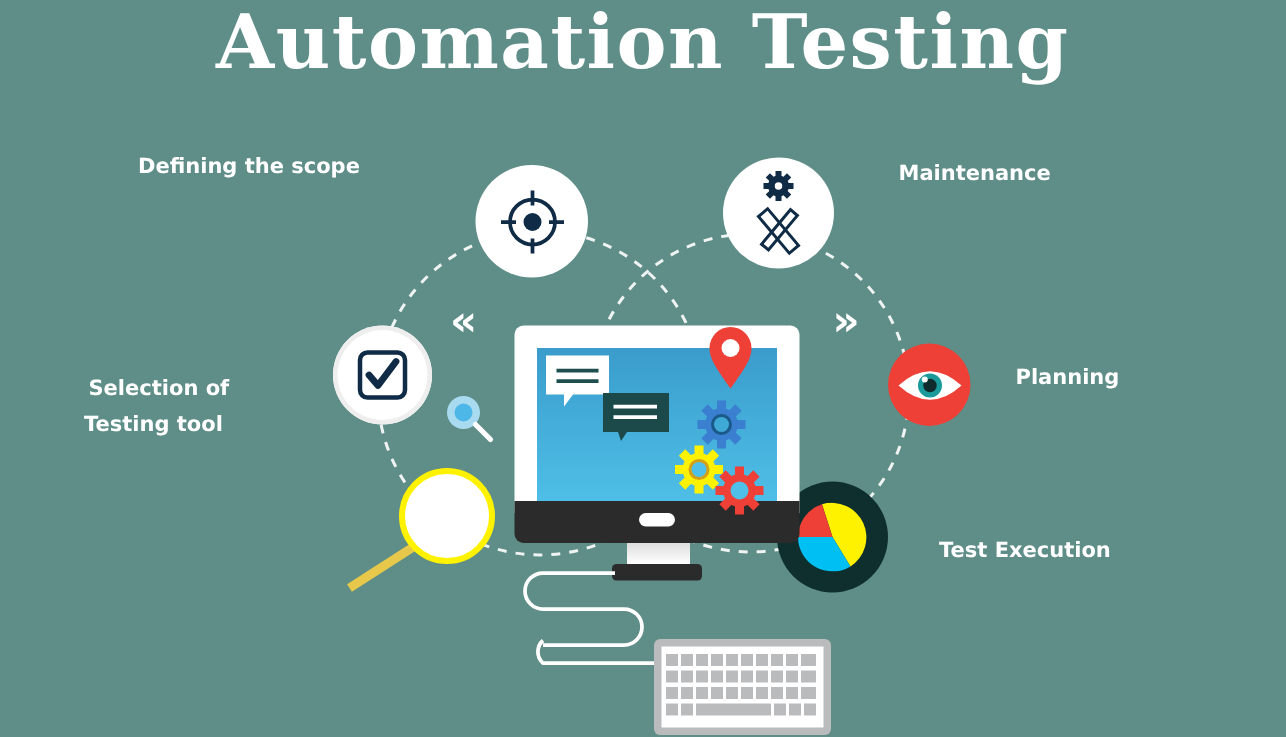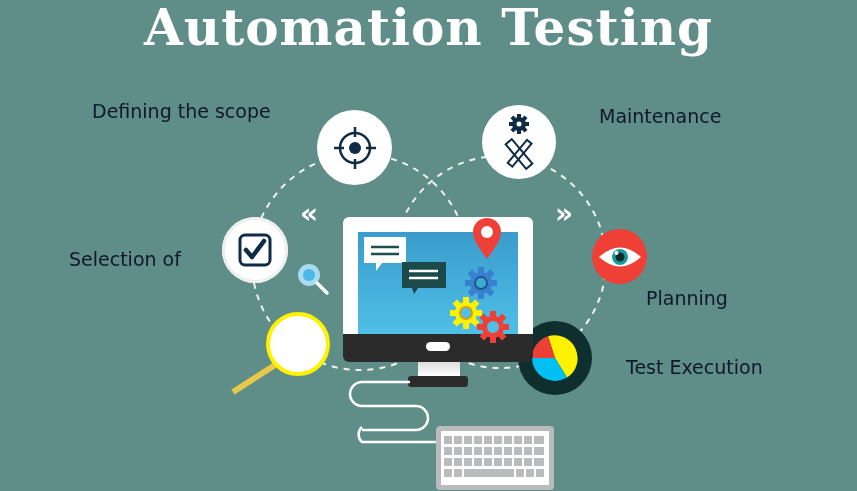--- a/index.html
+++ b/index.html
@@ -1,19 +1,19 @@
 <!DOCTYPE html>
 <html><head>
 <meta charset="utf-8">
 <style>
   html, body { margin:0; padding:0; }
   body { width:857px; height:491px; background:#5E8E87; position:relative; overflow:hidden; font-family:"DejaVu Sans", sans-serif; }
   .abs { position:absolute; }
   .title { left:0; width:857px; top:-2px; text-align:center; color:#fff; font-family:"DejaVu Serif", serif; font-weight:bold; font-size:50px; letter-spacing:1px; }
-  .label { color:#0f172a; font-weight:normal; font-size:19px; line-height:24px; }
+  .label { color:#ffffff; font-weight:bold; font-size:14px; line-height:24px; }
   .bubble { border-radius:50%; display:flex; align-items:center; justify-content:center; }
   svg { display:block; }
 </style>
 </head>
 <body>
 
 <svg class="abs" style="left:0;top:0" width="857" height="491">
   <circle cx="360" cy="262" r="108" fill="none" stroke="#fff" stroke-width="2" stroke-dasharray="6 6" opacity="0.9"></circle>
   <circle cx="500" cy="262" r="106" fill="none" stroke="#fff" stroke-width="2" stroke-dasharray="6 6" opacity="0.9"></circle>
 </svg>
@@ -53,39 +53,40 @@
       </g>
       <circle r="2.5" fill="#fff"></circle>
     </g>
     <g stroke="#0F2B45" stroke-width="2" fill="none">
       <rect x="-4" y="-16" width="8" height="32" transform="translate(22,42) rotate(-40)"></rect>
       <rect x="-3" y="-16" width="6" height="30" transform="translate(22,42) rotate(40)"></rect>
     </g>
   </svg>
 </div>
 
-<div class="abs label" style="left:66px;top:247px;text-align:left;">
+<div class="abs label" style="left:56px;top:247px;text-align:left;">
   <div style="padding-left:3px">Selection of</div>
+  <div>Testing tool</div>
 </div>
 <div class="abs bubble" style="left:222px;top:217px;width:66px;height:66px;background:#fff;box-shadow:0 0 0 3px #eee inset;">
   <svg width="36" height="36" viewBox="0 0 36 36">
     <rect x="3" y="3" width="30" height="30" rx="5" fill="#fff" stroke="#0F2B45" stroke-width="3"></rect>
     <path d="M9 18 L15 25 L27 9" fill="none" stroke="#0F2B45" stroke-width="4.5" stroke-linecap="round" stroke-linejoin="round"></path>
   </svg>
 </div>
 <svg class="abs" style="left:296px;top:262px" width="34" height="34" viewBox="0 0 34 34">
   <circle cx="13" cy="13" r="11" fill="#A8DBF0"></circle>
   <circle cx="13" cy="13" r="6" fill="#4DB8E8"></circle>
   <line x1="21" y1="21" x2="31" y2="31" stroke="#fff" stroke-width="3.5" stroke-linecap="round"></line>
 </svg>
 
 <div class="abs" style="left:300px;top:197px;color:#fff;font-size:28px;font-weight:bold;">«</div>
 <div class="abs" style="left:555px;top:197px;color:#fff;font-size:28px;font-weight:bold;">»</div>
 
-<div class="abs label" style="left:646px;top:240px;margin-top:46px;">
+<div class="abs label" style="left:677px;top:240px;">
   <div>Planning</div>
 </div>
 <div class="abs bubble" style="left:592px;top:229px;width:55px;height:55px;background:#EE4036;">
   <svg width="46" height="26" viewBox="0 0 46 26">
     <path d="M2 13 Q23 -6 44 13 Q23 32 2 13 Z" fill="#fff"></path>
     <circle cx="23" cy="13" r="8" fill="#1A9A9A"></circle>
     <circle cx="23" cy="13" r="4.5" fill="#0F2B2B"></circle>
     <circle cx="19.5" cy="9" r="2" fill="#fff"></circle>
   </svg>
 </div>

